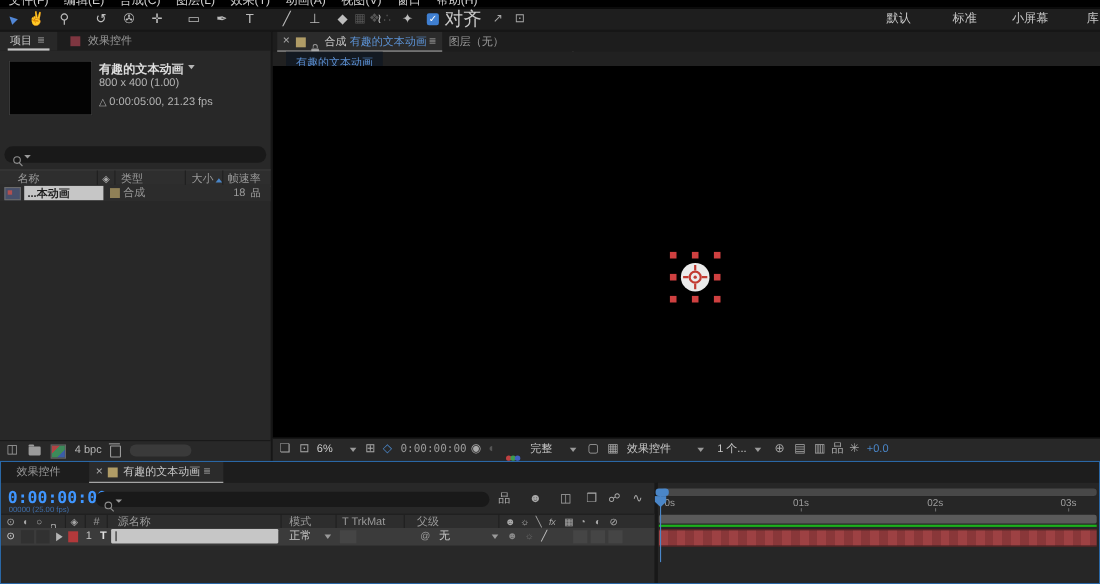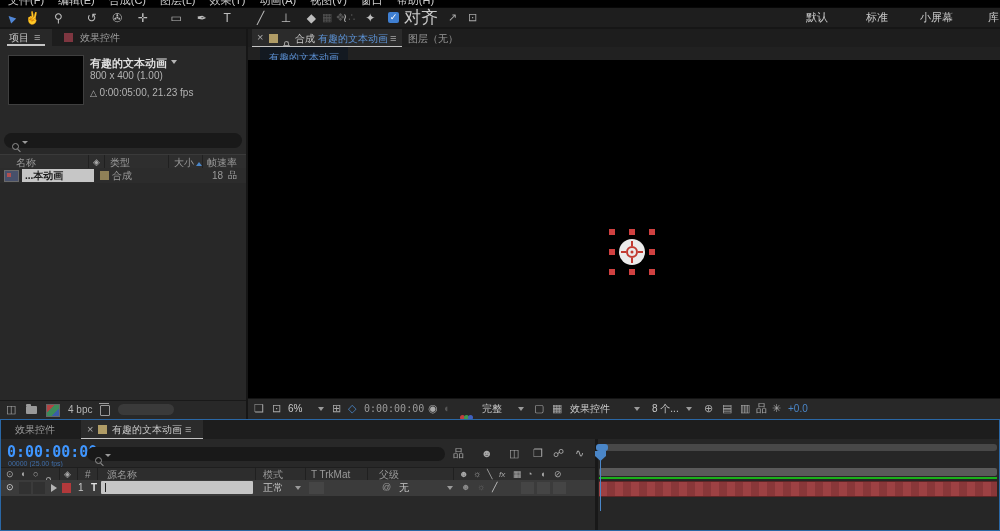--- a/index.html
+++ b/index.html
@@ -189,21 +189,21 @@
       <span class="a icon" style="left:196px;top:3px;color:#555">◐</span>
       <span class="a dot3" style="left:212px;top:7px">
         <span style="background:#c04040"></span><span style="background:#3f9a4f"></span><span style="background:#4060c0"></span>
       </span>
       <span class="a tx" style="left:234px;top:3px">完整</span>
       <span class="a chev" style="left:270px;top:8px"></span>
       <span class="a icon" style="left:286px;top:3px">▢</span>
       <span class="a icon" style="left:304px;top:3px">▦</span>
       <span class="a tx" style="left:322px;top:3px">效果控件</span>
       <span class="a chev" style="left:386px;top:8px"></span>
-      <span class="a tx" style="left:404px;top:3px">8 个...</span>
+      <span class="a tx" style="left:404px;top:3px">1 个...</span>
       <span class="a chev" style="left:438px;top:8px"></span>
       <span class="a icon" style="left:456px;top:3px">⊕</span>
       <span class="a icon" style="left:474px;top:3px">▤</span>
       <span class="a icon" style="left:492px;top:3px">▥</span>
       <span class="a icon" style="left:508px;top:3px">品</span>
       <span class="a icon" style="left:524px;top:3px">✳</span>
       <span class="a tx" style="left:540px;top:3px;color:#4a86c8">+0.0</span>
     </div>
   </div>
 
@@ -287,20 +287,29 @@
       <span class="a icon" style="left:476px;top:1px;font-size:9px;color:#6a6a6a">☼</span>
       <span class="a icon" style="left:491px;top:1px;font-size:9px;color:#c9c9c9">╱</span>
       <div class="a cell" style="left:520px;top:2px;width:13px;height:12px"></div>
       <div class="a cell" style="left:536px;top:2px;width:13px;height:12px"></div>
       <div class="a cell" style="left:552px;top:2px;width:13px;height:12px"></div>
     </div>
 
     <div class="a" style="left:600px;top:24px;width:396px;height:7px;background:#484848;border-radius:3px"></div>
     <div class="a" style="left:595px;top:24px;width:12px;height:7px;background:#4a86c8;border-radius:3px"></div>
 
+    <div class="a" style="left:597px;top:31px;width:401px;height:14px;background:#262626">
+      <span class="a" style="left:6px;top:1px;font-size:9px;color:#9f9f9f">0s</span>
+      <span class="a" style="left:123px;top:1px;font-size:9px;color:#9f9f9f">01s</span>
+      <span class="a" style="left:245px;top:1px;font-size:9px;color:#9f9f9f">02s</span>
+      <span class="a" style="left:366px;top:1px;font-size:9px;color:#9f9f9f">03s</span>
+      <div class="a" style="left:130px;top:11px;width:1px;height:3px;background:#6a6a6a"></div>
+      <div class="a" style="left:252px;top:11px;width:1px;height:3px;background:#6a6a6a"></div>
+      <div class="a" style="left:373px;top:11px;width:1px;height:3px;background:#6a6a6a"></div>
+    </div>
 
     <div class="a" style="left:598px;top:48px;width:398px;height:8px;background:#5a5a5a;border-radius:2px"></div>
     <div class="a" style="left:598px;top:57px;width:398px;height:2px;background:#1bb11b"></div>
     <div class="a" style="left:598px;top:61px;width:398px;height:14px;background:repeating-linear-gradient(90deg,#9d4143 0 8px,#893739 8px 16px);border-top:1px solid #5e2526;border-bottom:1px solid #5e2526"></div>
 
     <div class="a" style="left:599px;top:31px;width:1px;height:60px;background:#4a86c8"></div>
     <div class="a" style="left:594px;top:31px;width:11px;height:10px;background:#4a86c8;clip-path:polygon(0 0,100% 0,100% 50%,50% 100%,0 50%)"></div>
   </div>
 
 </div>

